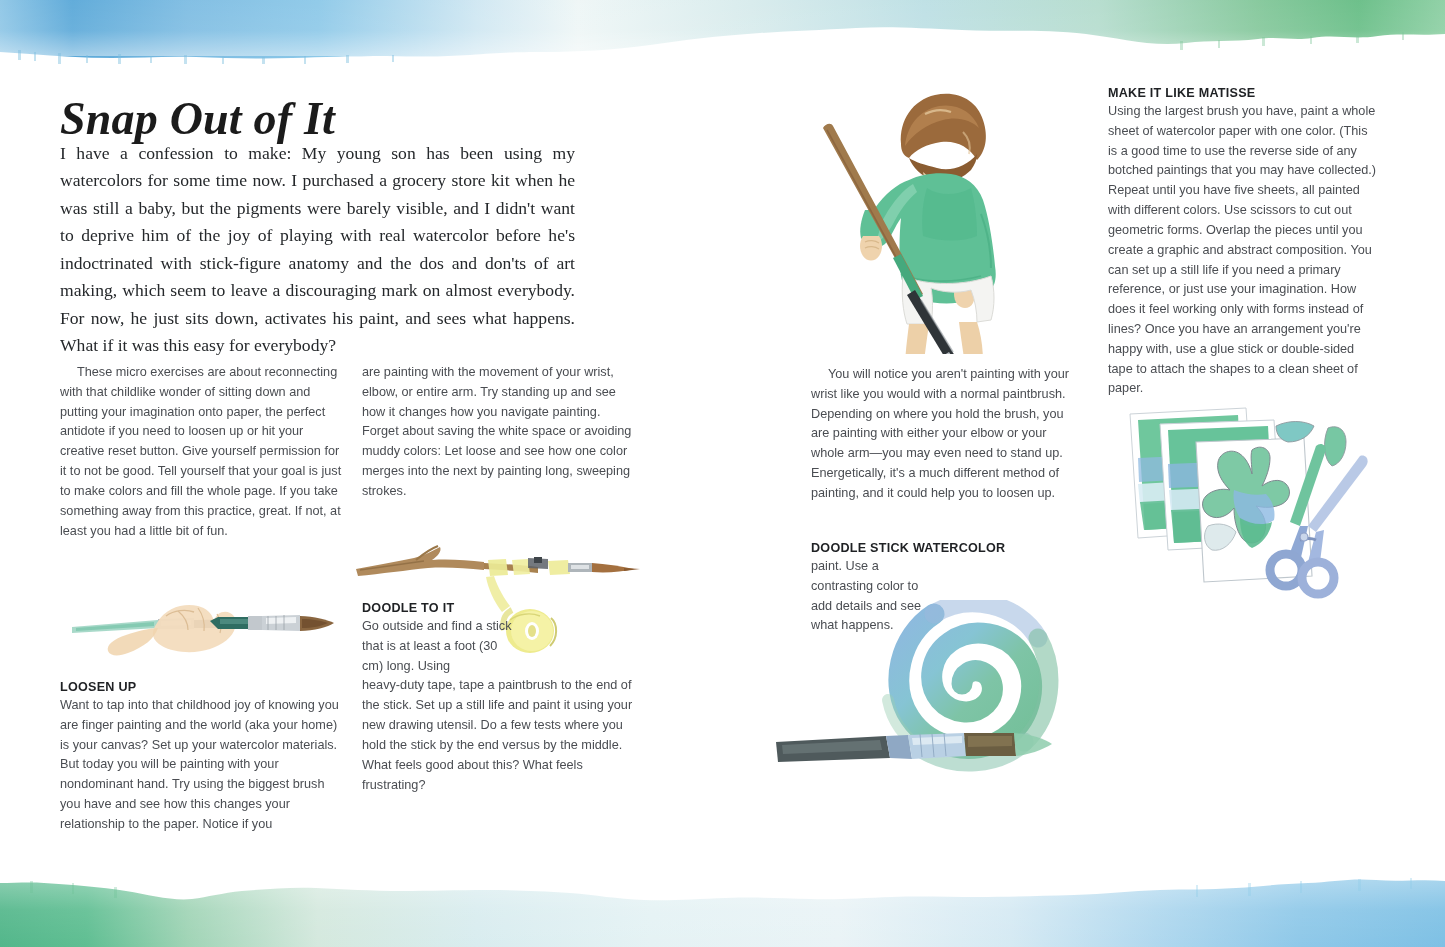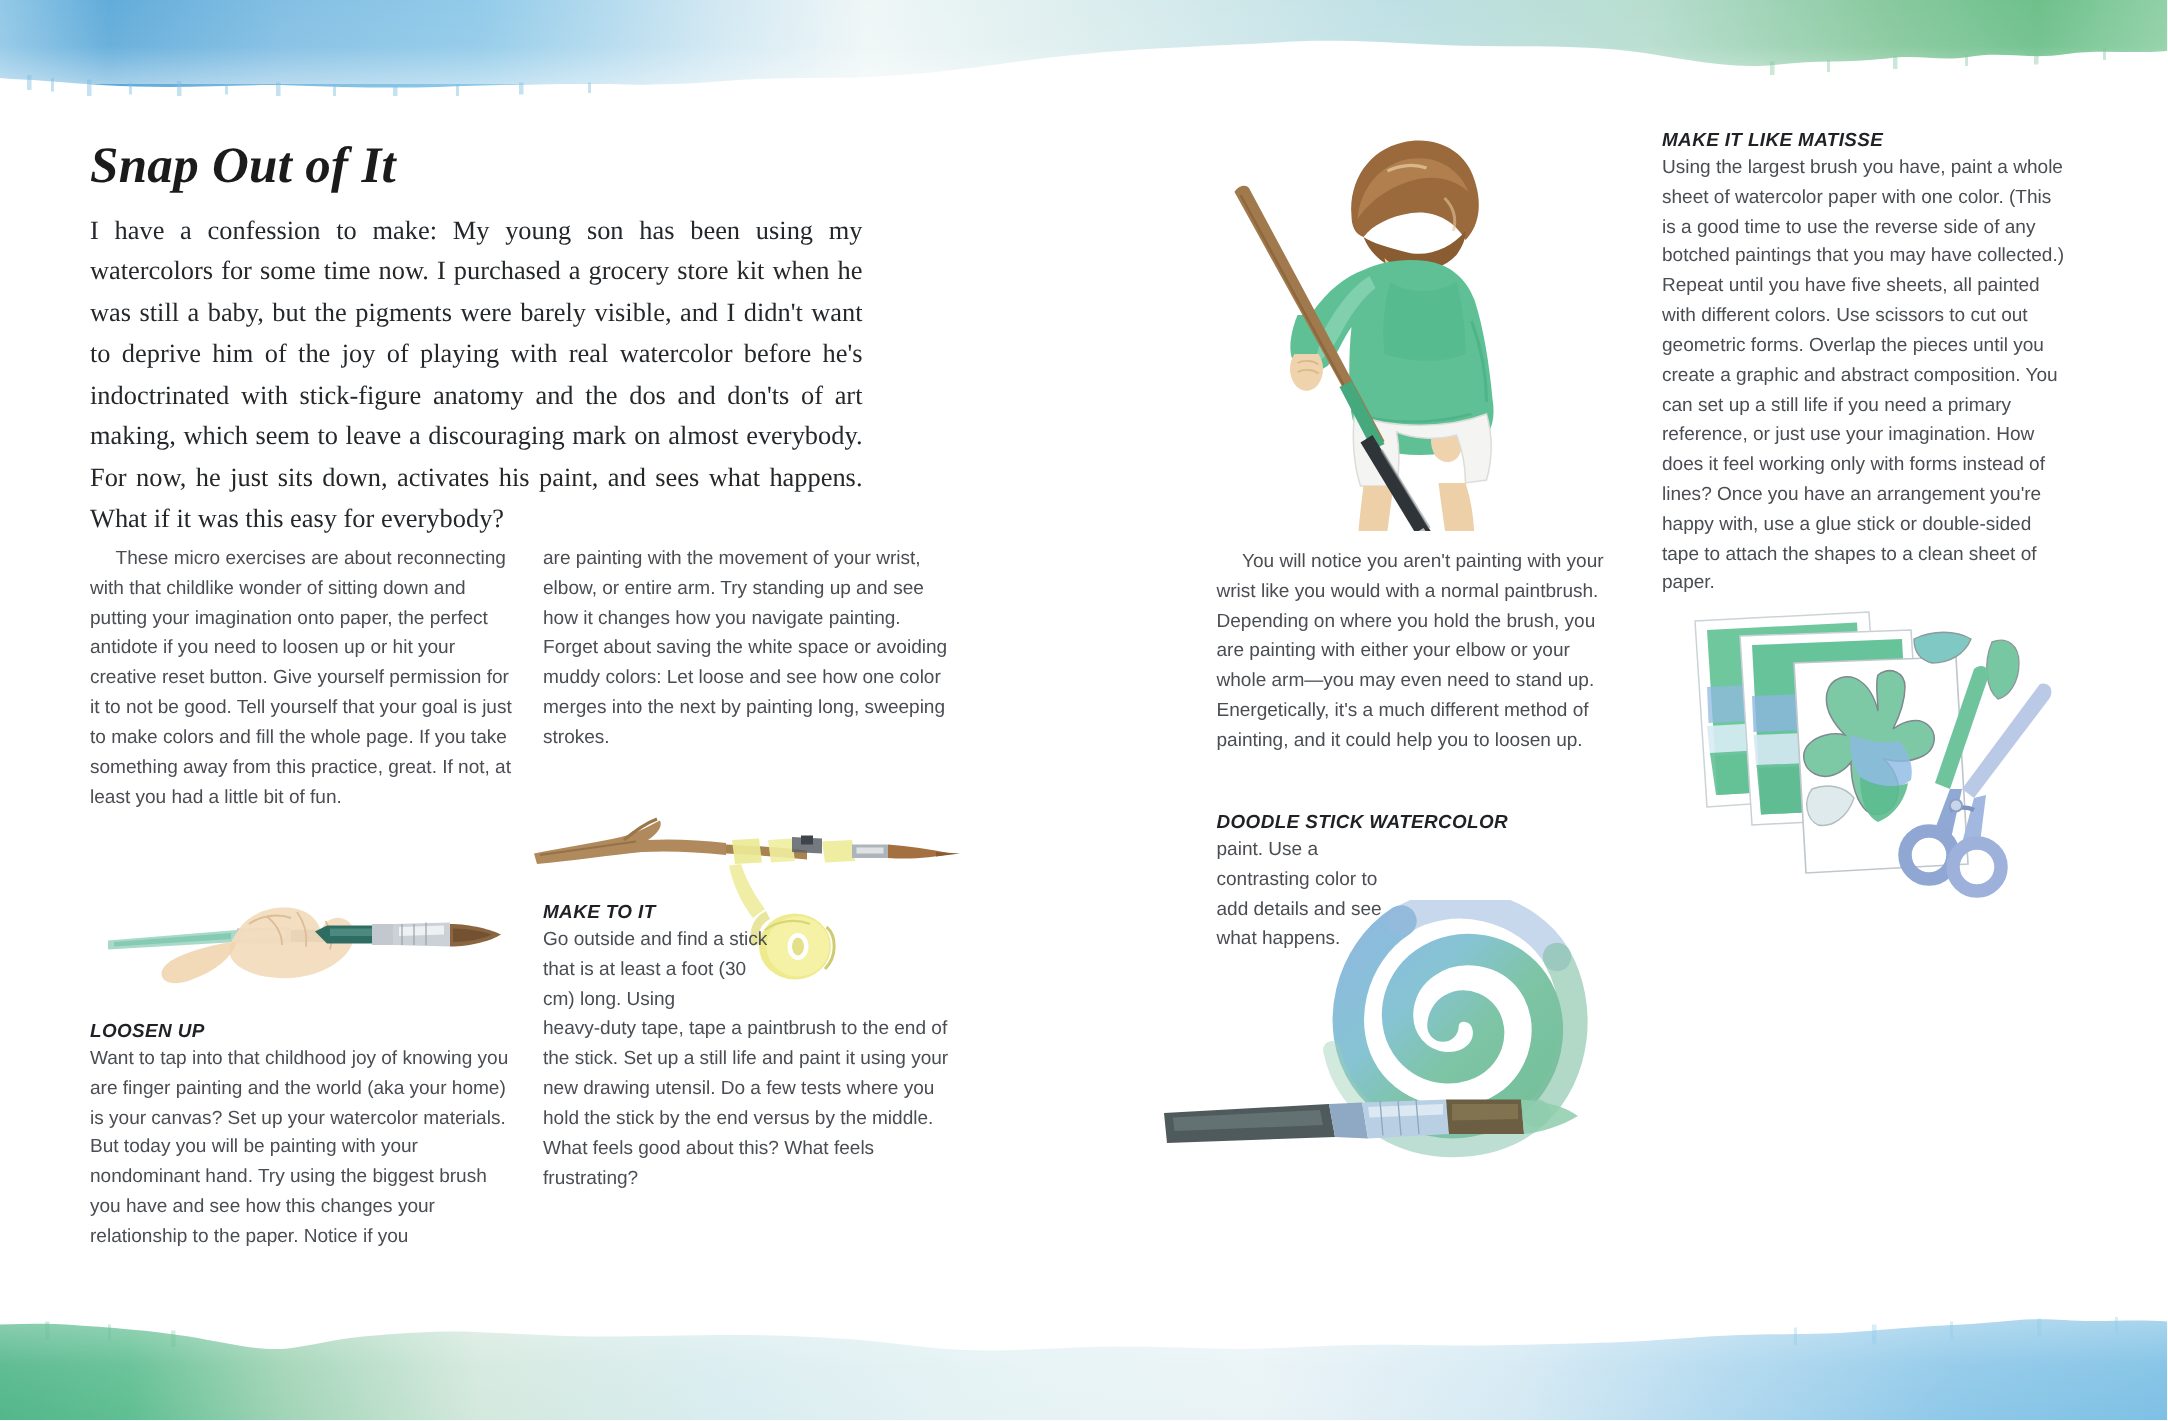--- a/index.html
+++ b/index.html
@@ -26,21 +26,21 @@
     pointer-events: none;
   }
   .wash svg { display: block; width: 100%; height: 100%; }
   #wash-top { top: 0; height: 90px; }
   #wash-bottom { bottom: 0; height: 92px; }
 
   
   .serif-title {
     font-family: "Liberation Serif", serif;
     font-style: italic;
-    font-size: 34px;
+    font-size: 46px;
     color: #1b1b1b;
     letter-spacing: 0.2px;
     margin: 0;
   }
   .intro {
     font-family: "Liberation Serif", serif;
     font-size: 17.6px;
     line-height: 1.56;
     color: #25282b;
     text-align: justify;
@@ -52,21 +52,20 @@
     color: #4a4d52;
     margin: 0;
   }
   .body-text.indent { text-indent: 17px; }
   .sec-head {
     font-size: 12.6px;
     font-weight: bold;
     color: #1f2124;
     letter-spacing: 0.25px;
     margin: 0 0 2px 0;
-    font-style: italic;
   }
 
   
   .block { position: absolute; }
 
   #title-block  { left: 60px;  top: 92px;  width: 530px; }
   #intro-block  { left: 60px;  top: 140px; width: 515px; }
 
   #col1-top     { left: 60px;  top: 363px; width: 282px; }
   #col1-loosen  { left: 60px;  top: 680px; width: 282px; }
@@ -283,21 +282,21 @@
       <ellipse cx="180" cy="95" rx="21" ry="20" fill="#f5f2a6"></ellipse>
       <path d="M158,84 C166,78 178,76 188,80" fill="none" stroke="#d9d678" stroke-width="1.4"></path>
       <ellipse cx="180" cy="95" rx="7" ry="9" fill="#ffffff"></ellipse>
       <ellipse cx="180" cy="95" rx="4" ry="6" fill="#e4e08a"></ellipse>
       <path d="M199,82 C206,88 206,102 198,110" fill="none" stroke="#cfcb73" stroke-width="2"></path>
       <path d="M160,74 C152,78 150,86 152,94" fill="none" stroke="#e6e394" stroke-width="6" opacity="0.9"></path>
     </svg>
   </div>
 
   <div class="block" id="col2-stick">
-    <h2 class="sec-head">MAKE TO IT</h2>
+    <h2 class="sec-head">DOODLE TO IT</h2>
     <p class="body-text narrow">Go outside and find a stick that is at least a foot (30 cm) long. Using</p>
     <p class="body-text">heavy-duty tape, tape a paintbrush to the end of the stick. Set up a still life and paint it using your new drawing utensil. Do a few tests where you hold the stick by the end versus by the middle. What feels good about this? What feels frustrating?</p>
   </div>
 
   <div class="illo" id="illo-boy">
     <svg viewBox="0 0 285 270">
 
       <path d="M96,60 C94,36 108,16 130,11 C152,6 172,16 178,36 C184,54 180,68 172,76
                C164,62 150,56 136,58 C122,60 110,66 104,74 C98,72 96,66 96,60 Z" fill="#9b6a3c"></path>
       <path d="M100,62 C102,42 114,26 134,22 C152,19 168,28 174,44

